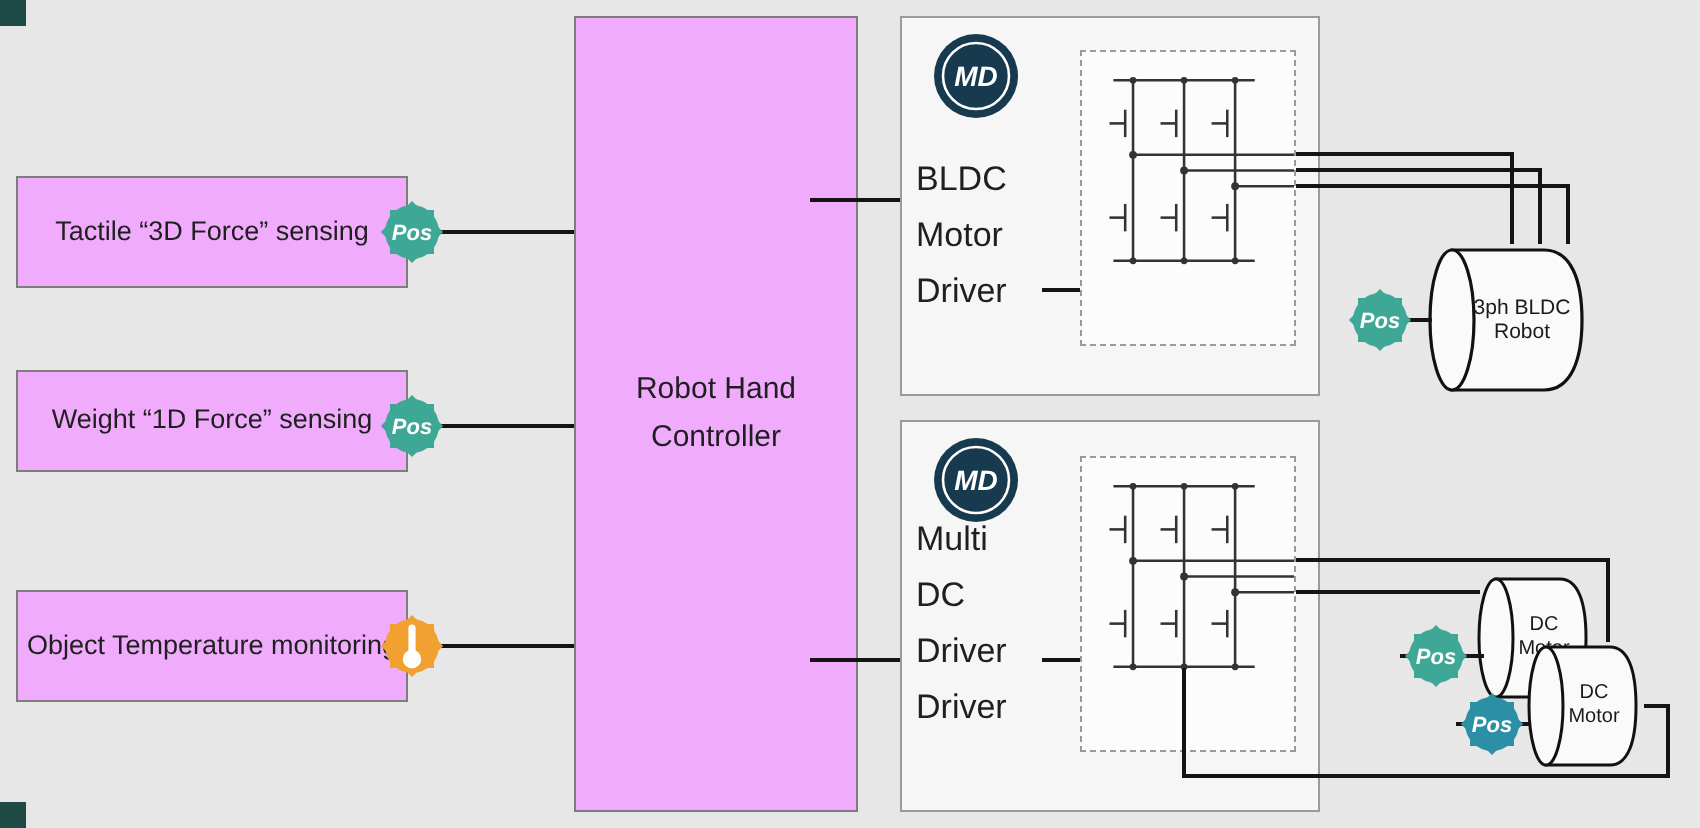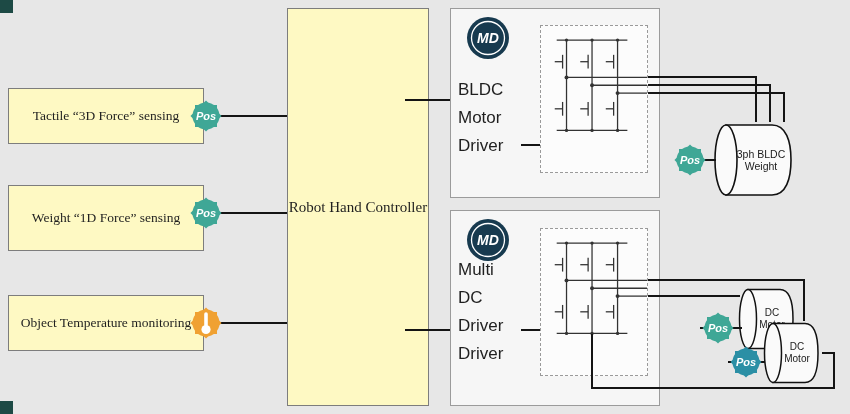--- a/index.html
+++ b/index.html
@@ -2,23 +2,23 @@
 <html><head>
 <meta charset="utf-8">
 <style>
   html,body{margin:0;padding:0;}
   .canvas{
     position:relative;width:850px;height:414px;background:#e7e7e7;
     font-family:"Liberation Sans",sans-serif;overflow:hidden;color:#1f1f1f;
   }
   .corner{position:absolute;width:13px;height:13px;background:#1d4a45;z-index:1;}
   .box{
-    position:absolute;background:#fef9c3;border:1.6px solid #7d7d7d;
+    position:absolute;background:#f0abfc;border:1.6px solid #7d7d7d;
     display:flex;align-items:center;justify-content:center;text-align:center;
-    font-size:13.5px;line-height:1.55;z-index:2;box-sizing:border-box;font-family:Liberation Serif, serif;
+    font-size:13.5px;line-height:1.55;z-index:2;box-sizing:border-box;
   }
   .controller{font-size:15px;line-height:1.6;}
   .block{
     position:absolute;background:#f6f6f6;border:1.4px solid #9b9b9b;
     z-index:2;box-sizing:border-box;
   }
   .dotted{
     position:absolute;border:1.5px dashed #9a9a9a;background:#fcfcfc;
     z-index:3;box-sizing:border-box;
   }
@@ -61,21 +61,21 @@
       <path d="M648 296 H740"></path>
       <path d="M700 328 H742"></path>
       <path d="M592 334 V388 H834 V353 H822"></path>
       <path d="M728 362 H765"></path>
     </g>
   </svg>
 
   <div class="box" style="left:8px;top:88px;width:196px;height:56px">
     <span>Tactile “3D Force” sensing</span>
   </div>
-  <div class="box" style="left:8px;top:185px;width:196px;height:66px">
+  <div class="box" style="left:8px;top:185px;width:196px;height:51px">
     <span>Weight “1D Force” sensing</span>
   </div>
   <div class="box" style="left:8px;top:295px;width:196px;height:56px">
     <span>Object Temperature monitoring</span>
   </div>
 
   <div class="box controller" style="left:287px;top:8px;width:142px;height:398px">
     <span>Robot Hand Controller</span>
   </div>
 
@@ -171,21 +171,21 @@
           <circle cx="78" cy="106" r="1.7"></circle>
       </g>
     </svg>
   </div>
 
   <div class="motor" style="left:710px;top:122px;width:84px;height:76px">
     <svg viewBox="0 0 84 76">
       <path d="M16,3 H62 C76,3 81,19 81,38 C81,57 76,73 62,73 H16 Z" fill="#fafafa" stroke="#111111" stroke-width="1.6"></path>
       <ellipse cx="16" cy="38" rx="11" ry="35" fill="#fafafa" stroke="#111111" stroke-width="1.6"></ellipse>
     </svg>
-    <div class="motor-label" style="left:26px;top:0;width:50px;height:76px;font-size:10.5px">3ph BLDC Weight</div>
+    <div class="motor-label" style="left:26px;top:0;width:50px;height:76px;font-size:10.5px">3ph BLDC Robot</div>
   </div>
 
   <div class="motor" style="left:736px;top:287px;width:60px;height:64px">
     <svg viewBox="0 0 60 64">
       <path d="M12,2.5 H44 C53,2.5 57,14 57,32 C57,50 53,61.5 44,61.5 H12 Z" fill="#fafafa" stroke="#111111" stroke-width="1.5"></path>
       <ellipse cx="12" cy="32" rx="8.5" ry="29.5" fill="#fafafa" stroke="#111111" stroke-width="1.5"></ellipse>
     </svg>
     <div class="motor-label" style="left:18px;top:0;width:36px;height:64px;font-size:10px">DC Motor</div>
   </div>
 

